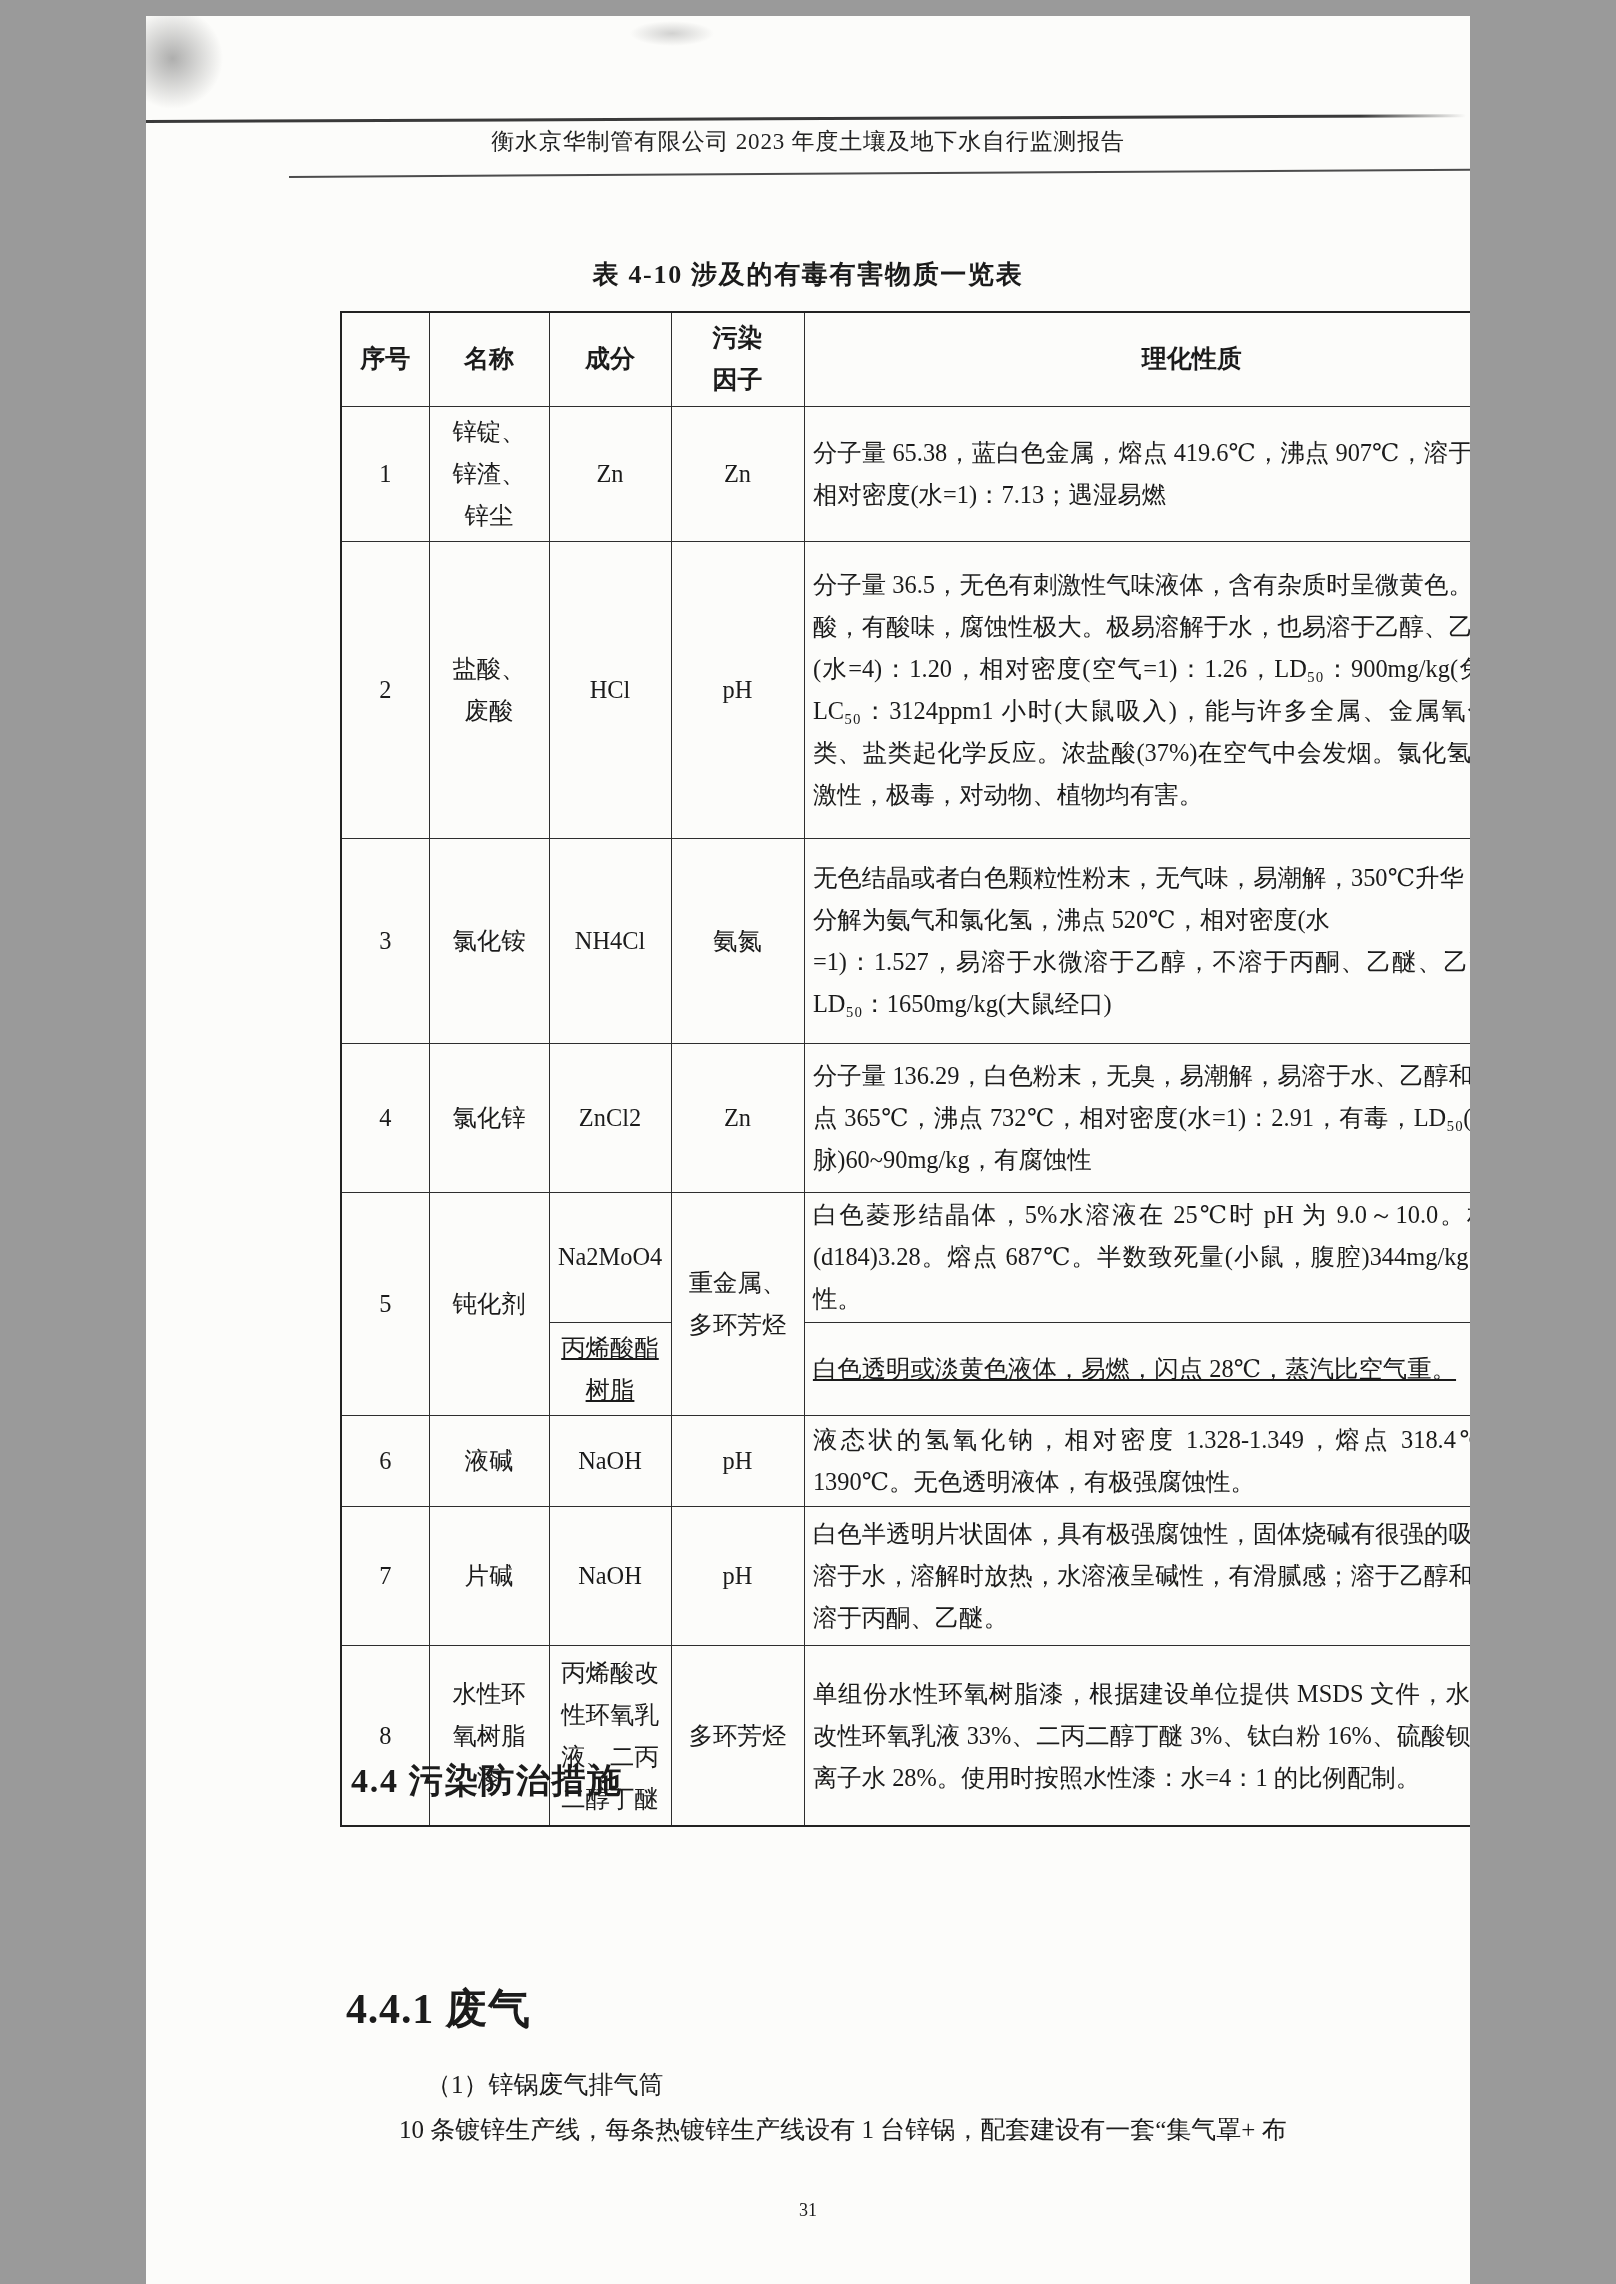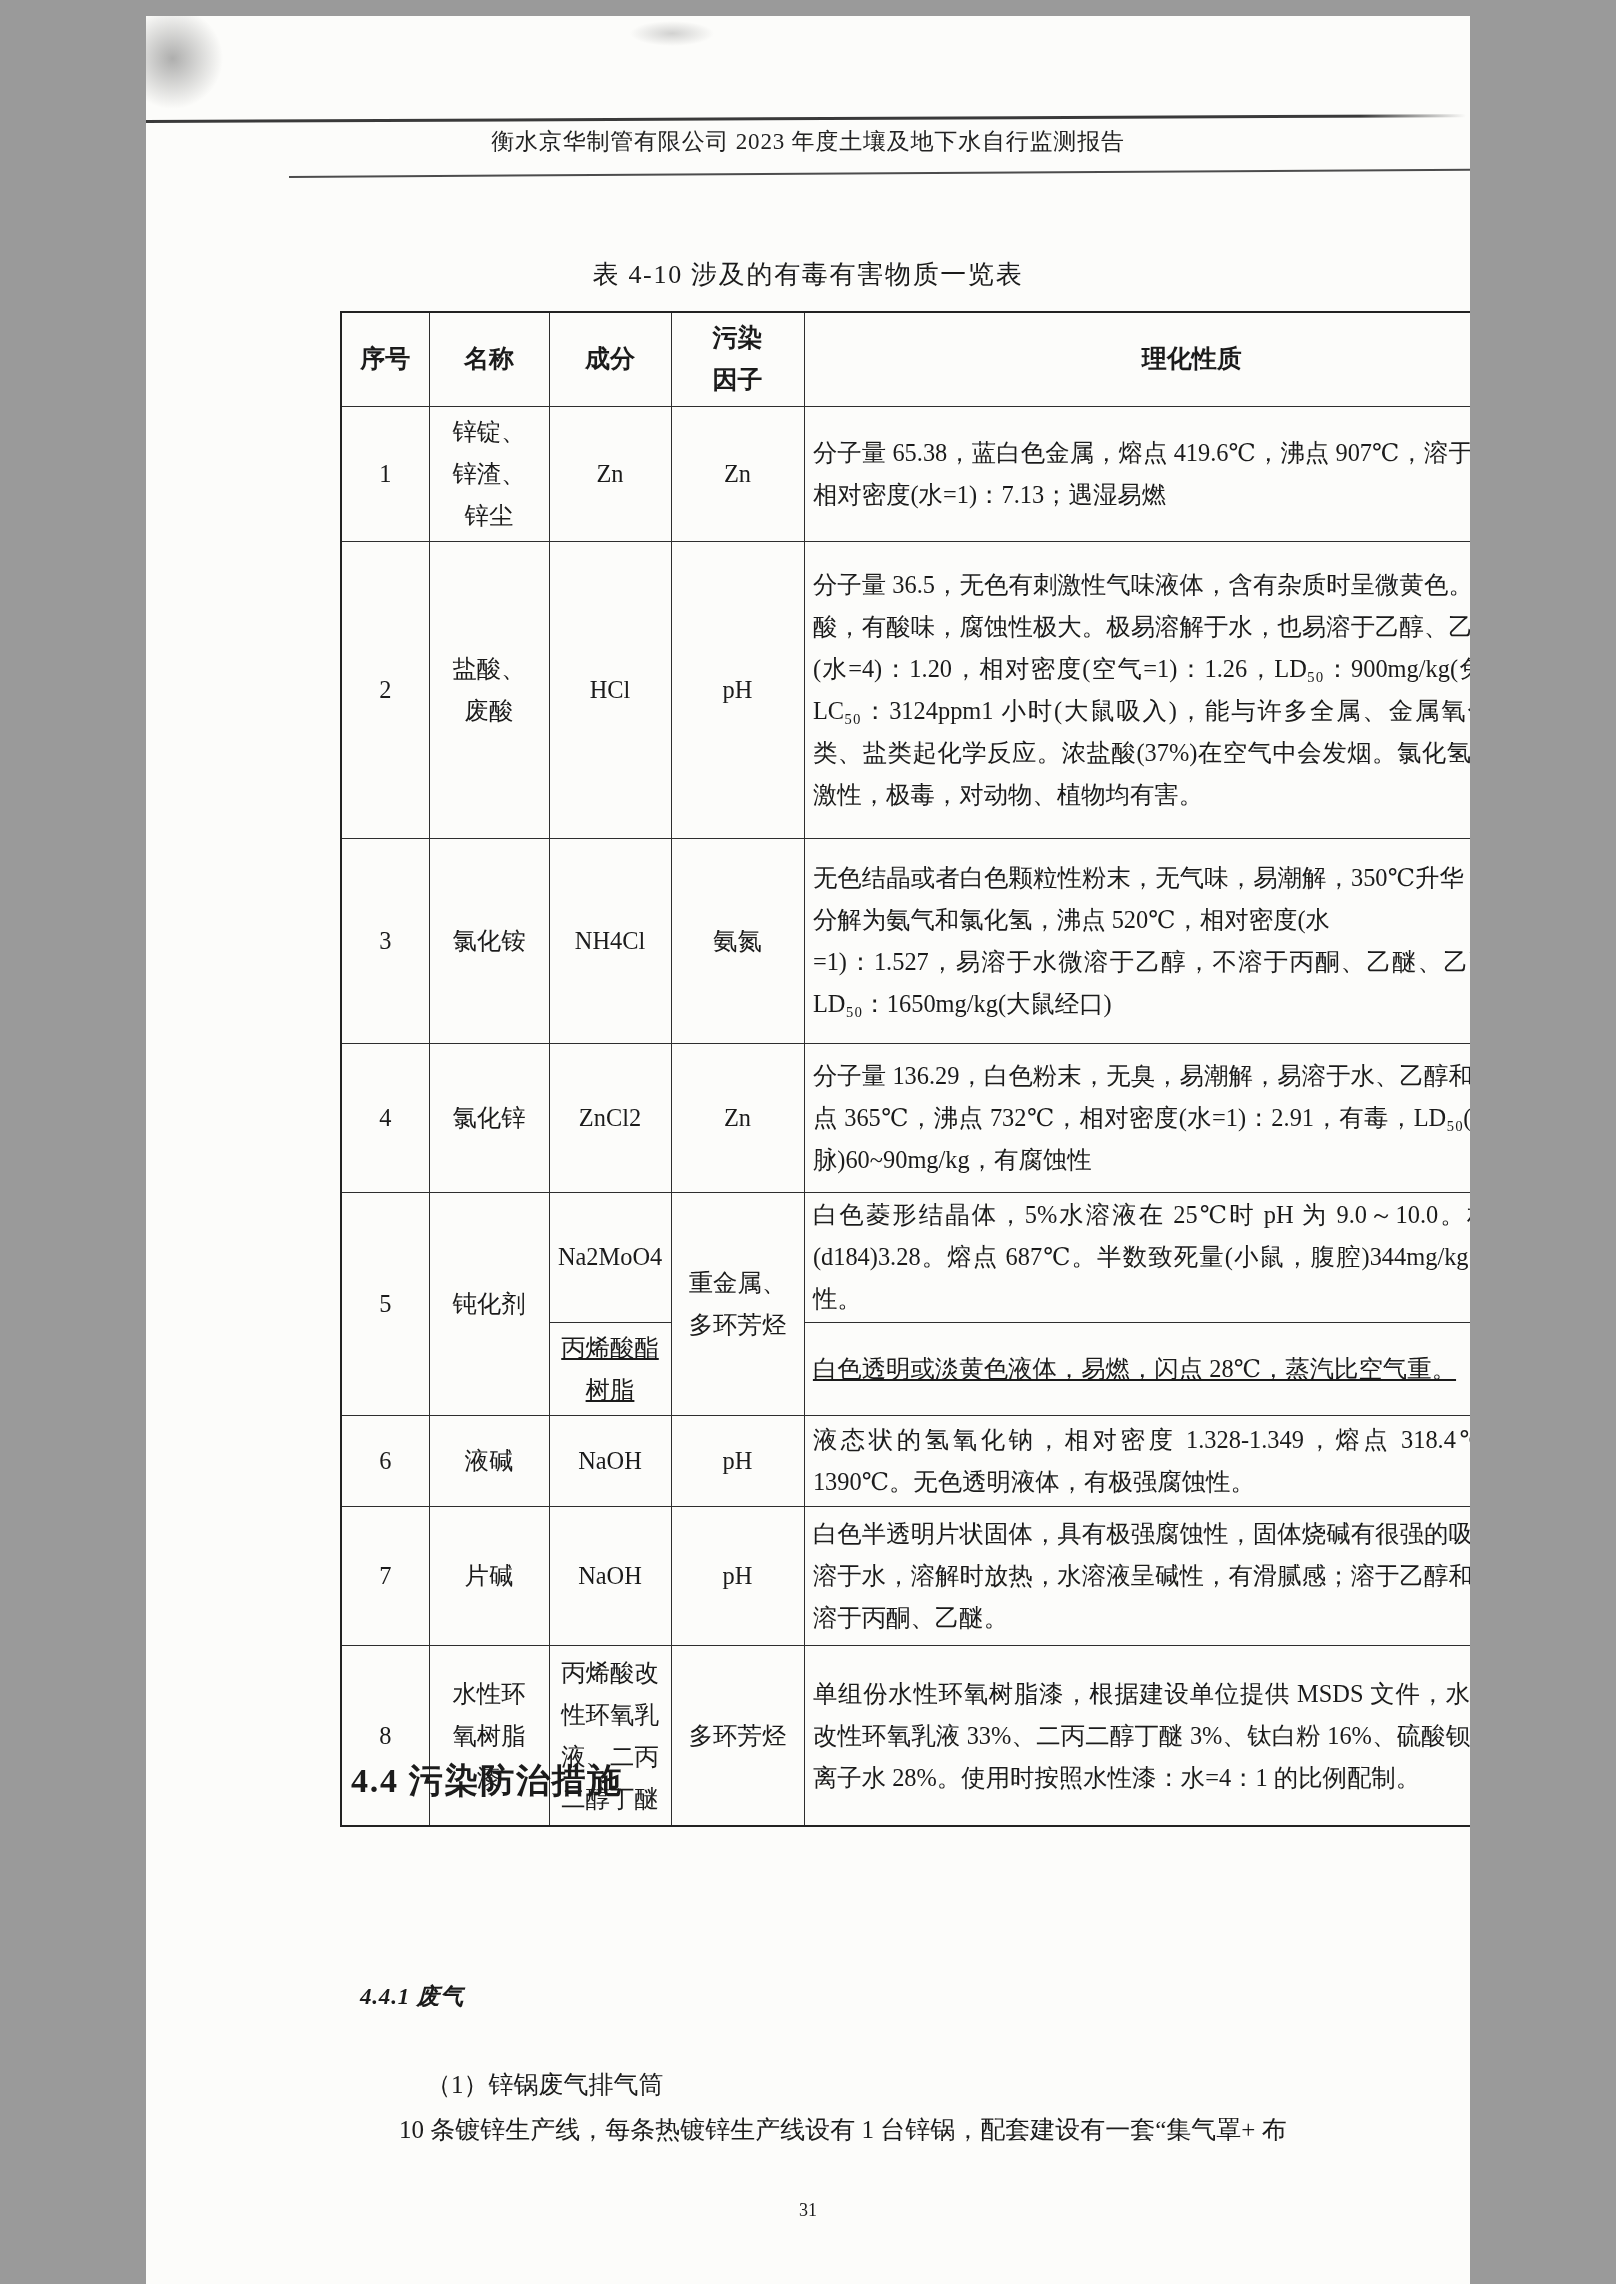--- a/index.html
+++ b/index.html
@@ -23,21 +23,21 @@
     transform:rotate(-0.25deg);transform-origin:left center;
   }
   .rule-bottom{
     position:absolute;left:143px;top:152px;width:1303px;height:1.7px;
     background:#4c4c4c;
     transform:rotate(-0.35deg);transform-origin:right center;
   }
   
   .tbl-title{
     position:absolute;top:241px;left:0;width:100%;
-    text-align:center;font-weight:normal;font-size:26px;letter-spacing:1.7px;
+    text-align:center;font-weight:bold;font-size:26px;letter-spacing:1.7px;
   }
   table.subs{
     position:absolute;left:194px;top:295px;
     width:1239px;border-collapse:collapse;table-layout:fixed;
     font-size:24.4px;line-height:42px;
   }
   table.subs{border:2.5px solid #222;}
   table.subs td,table.subs th{
     border:1.7px solid #2e2e2e;
     padding:1.7px 8.4px;
@@ -46,21 +46,21 @@
   }
   table.subs th{font-weight:bold;text-align:center;white-space:pre-line;font-size:25px;}
   td.c{text-align:center;white-space:pre-line;}
   td.props{text-align:justify;white-space:pre-line;padding:3.4px 11px;}
   tr.hdr{height:94px;}
   tr.r1{height:135px;} tr.r2{height:297px;} tr.r3{height:205px;}
   tr.r4{height:149px;} tr.r5a{height:126px;} tr.r5b{height:93px;text-decoration:underline;}
   tr.r6{height:91px;} tr.r7{height:139px;} tr.r8{height:181px;}
   
   .h44{position:absolute;left:205px;top:1742px;font-size:34px;font-weight:bold;letter-spacing:1.7px;}
-  .h441{position:absolute;left:214px;top:1965px;font-size:23px;font-weight:bold;letter-spacing:0.8px;font-style:italic;}
+  .h441{position:absolute;left:200px;top:1965px;font-size:42px;font-weight:bold;letter-spacing:0.8px;}
   .p1{position:absolute;left:280px;top:2052px;font-size:25px;}
   .p2{position:absolute;left:253px;top:2097px;width:1179px;font-size:25px;}
   .pageno{position:absolute;top:2184px;left:0;width:100%;text-align:center;font-size:18px;}
   
   .smudge-tl{position:absolute;left:-23.6px;top:-8.4px;width:101px;height:101px;
     background:radial-gradient(closest-side,rgba(110,110,110,.55),rgba(110,110,110,0));}
   .smudge-top{position:absolute;left:484px;top:5px;width:84px;height:25px;
     background:radial-gradient(closest-side,rgba(130,130,130,.35),rgba(130,130,130,0));}
   .dash1{position:absolute;left:1459px;top:108px;width:34px;height:4.2px;background:#4a4a4a;transform:rotate(-2deg);}
   .dash2{position:absolute;left:1518px;top:102px;width:28px;height:4.2px;background:#5a5a5a;transform:rotate(-1deg);}

